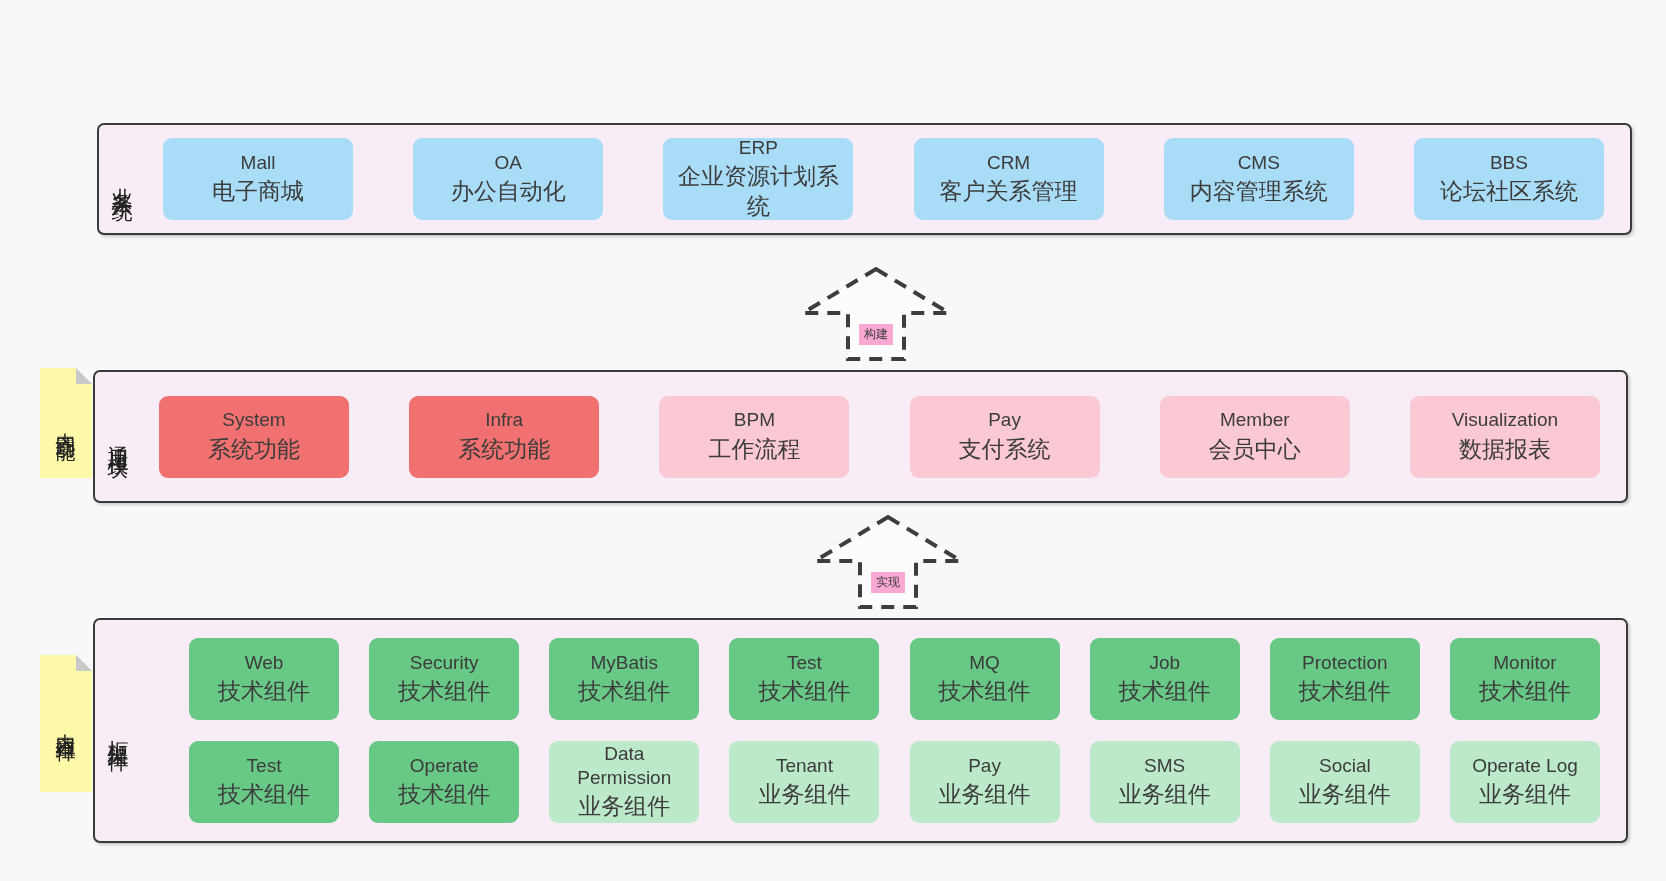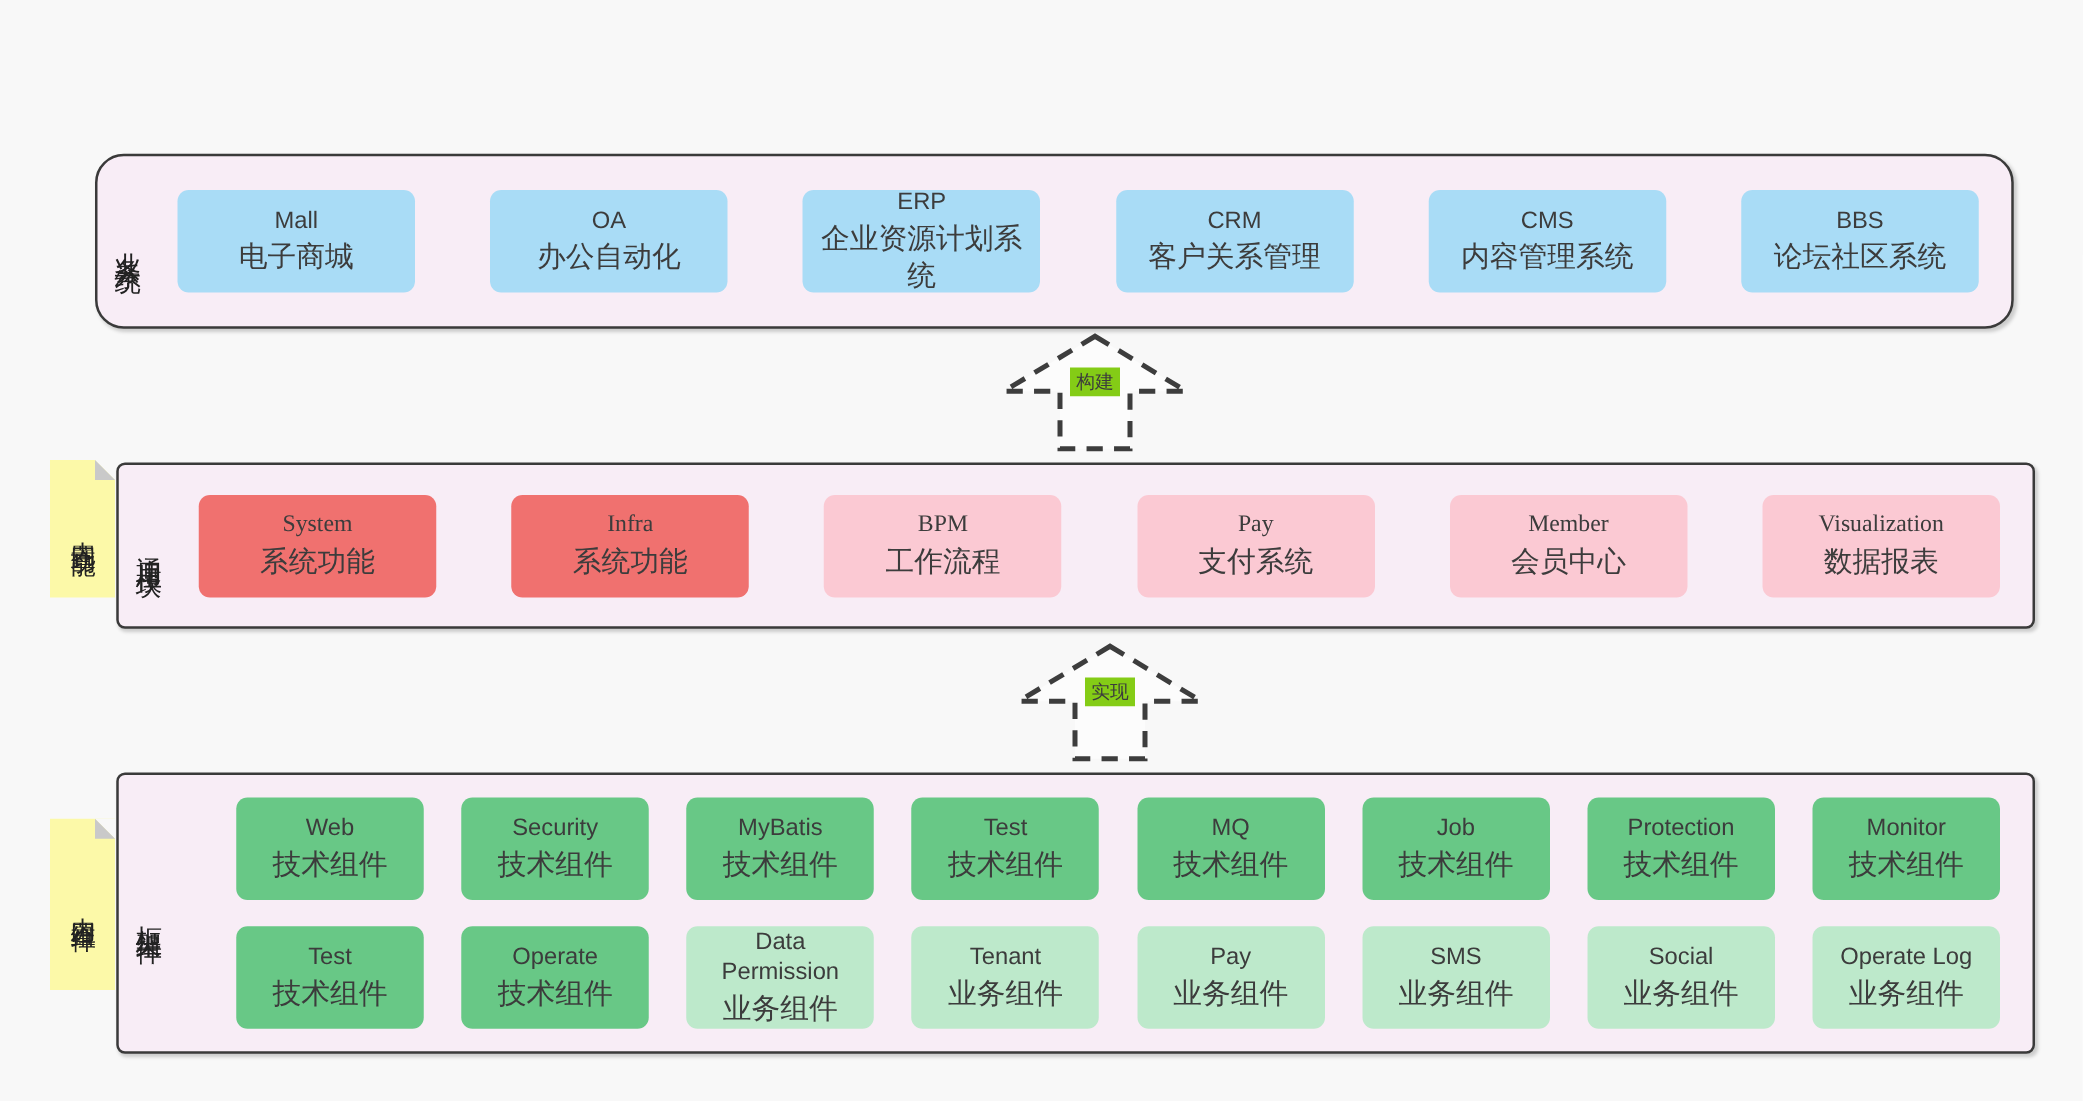--- a/index.html
+++ b/index.html
@@ -35,29 +35,29 @@
              letter-spacing:3px;line-height:1;}
   .note-fold{position:absolute;top:0;right:0;width:0;height:0;}
   .note-fold::before{content:"";position:absolute;top:0;right:0;
     border-top:16px solid #f8f8f8;border-left:16px solid transparent;}
   .note-fold::after{content:"";position:absolute;top:0;right:0;
     border-left:16px solid #c9c9c9;border-top:16px solid transparent;}
 
   
   .arrow{position:absolute;width:152px;height:100px;}
   .arrow svg{display:block;}
-  .arrow-label{position:absolute;left:50%;top:30px;transform:translateX(-50%);
-    background:#84cc16;color:#3c3c3c;font-size:15px;padding:2px 5px;white-space:nowrap;}
+  .arrow-label{position:absolute;left:50%;top:60px;transform:translateX(-50%);
+    background:#f9a8d4;color:#3c3c3c;font-size:12px;padding:2px 5px;white-space:nowrap;}
 </style>
 </head>
 <body>
 
 <div class="page">
 
-  <div class="layer" style="left:76px;top:123px;width:1535px;height:140px;border-radius:23px;">
+  <div class="layer" style="left:97px;top:123px;width:1535px;height:112px;">
     <div class="layer-label">业务系统</div>
     <div class="boxes">
       <div class="box box-wide blue">
         <div class="box-name">Mall</div>
         <div class="box-desc">电子商城</div>
       </div>
       <div class="box box-wide blue">
         <div class="box-name">OA</div>
         <div class="box-desc">办公自动化</div>
       </div>
@@ -80,21 +80,21 @@
     </div>
   </div>
 
   <div class="arrow" style="left:800px;top:264px;">
     <svg width="152" height="100" viewBox="0 0 152 100">
       <path d="M76 5 L149 49 L104 49 L104 95 L48 95 L48 49 L3 49 Z" fill="#fcfcfc" stroke="#3d3d3d" stroke-width="4" stroke-dasharray="13 9"></path>
     </svg>
     <div class="arrow-label">构建</div>
   </div>
 
-  <div class="layer" style="left:93px;top:370px;width:1535px;height:133px;font-family:Liberation Serif, serif;">
+  <div class="layer" style="left:93px;top:370px;width:1535px;height:133px;">
     <div class="layer-label">通用模块</div>
     <div class="boxes">
       <div class="box box-wide red">
         <div class="box-name">System</div>
         <div class="box-desc">系统功能</div>
       </div>
       <div class="box box-wide red">
         <div class="box-name">Infra</div>
         <div class="box-desc">系统功能</div>
       </div>

